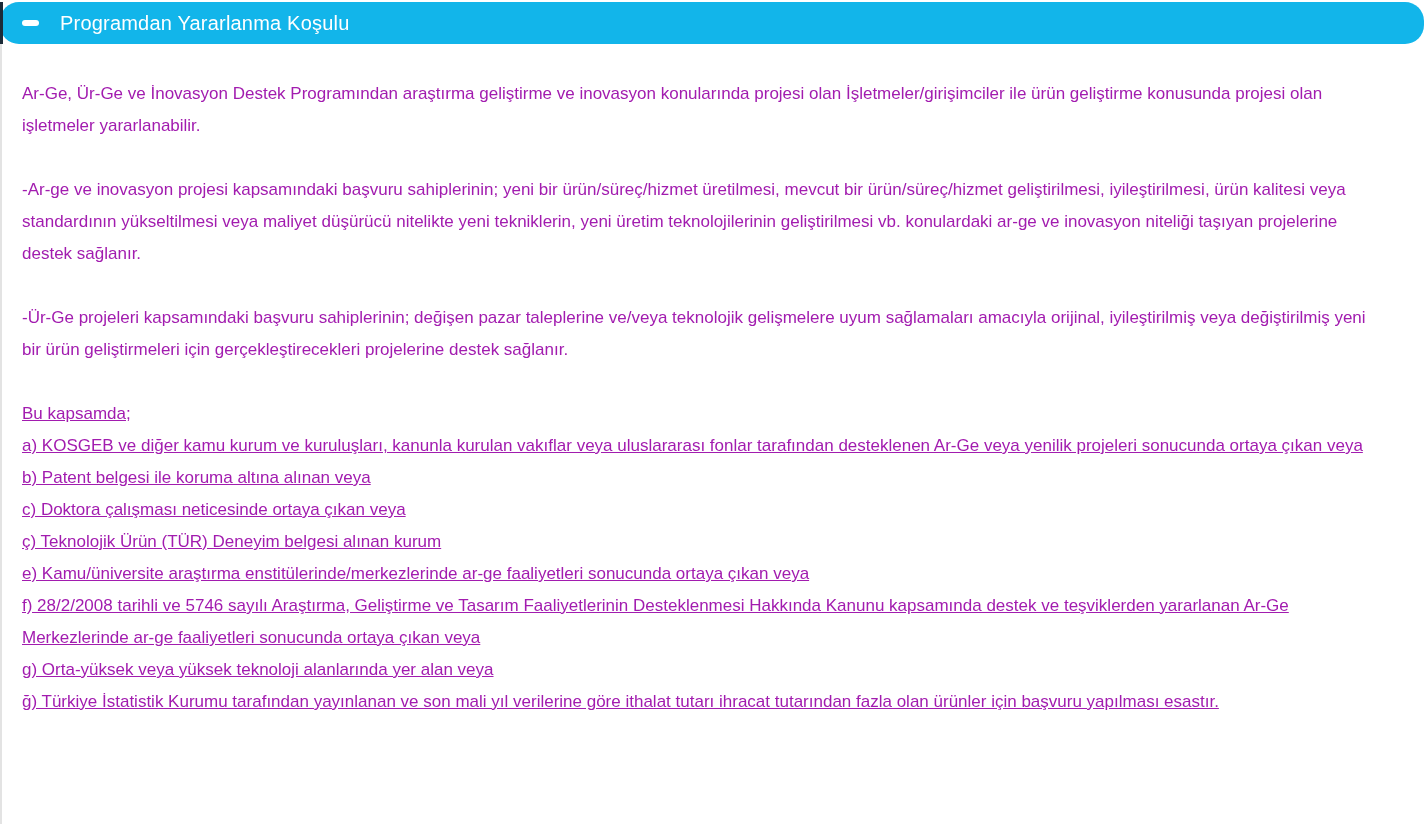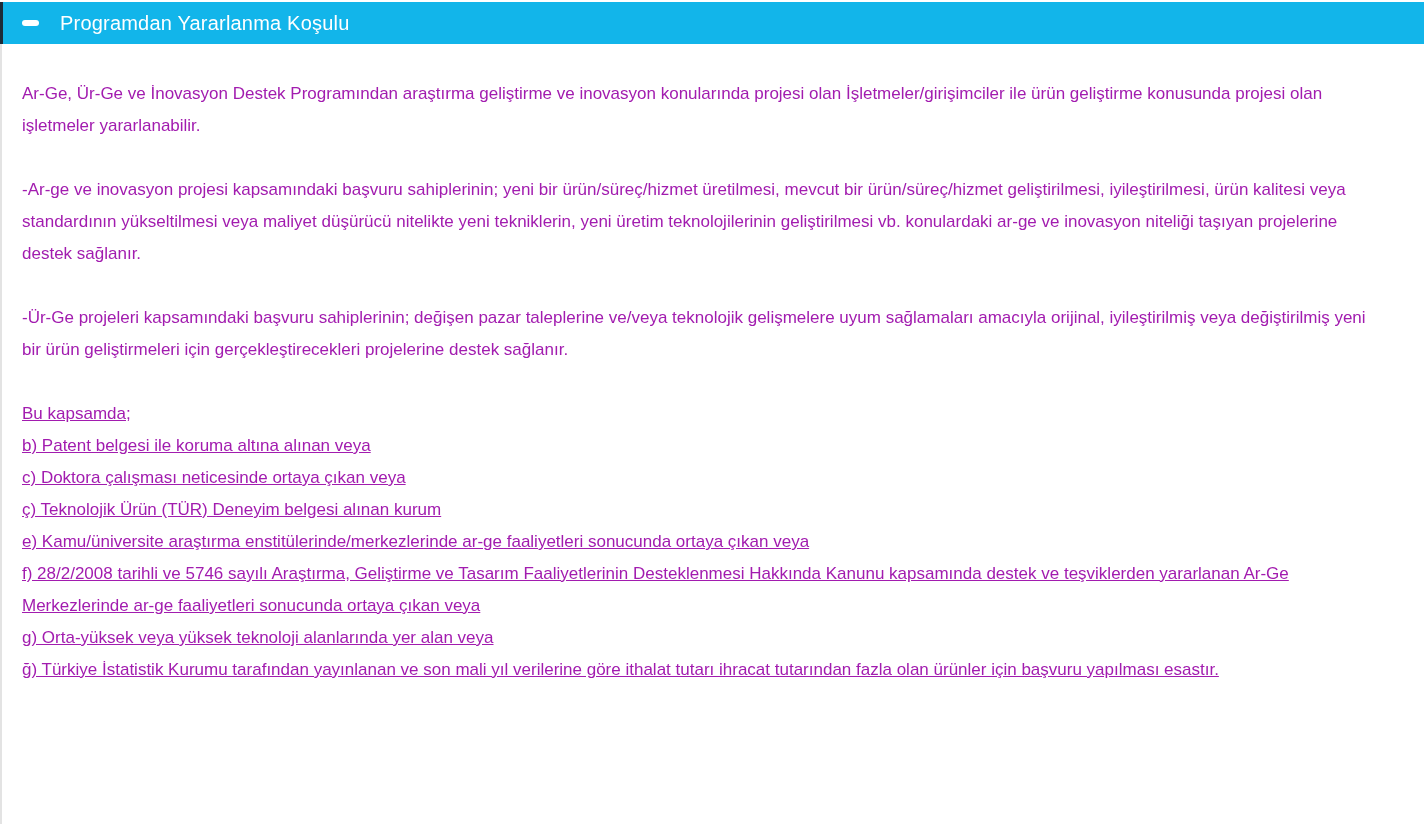--- a/index.html
+++ b/index.html
@@ -19,20 +19,21 @@
   
   .accordion-header {
     position: relative;
     margin-top: 2px;
     height: 42px;
     background: #12b5ea;
     display: flex;
     align-items: center;
     padding-left: 22px;
     cursor: pointer;
+    border-radius: 19px;
   }
   .header-left-edge {
     position: absolute;
     left: 0; top: 0;
     width: 3px; height: 42px;
     background: #1c2b38;
   }
   .minus-icon {
     display: inline-block;
     width: 17px;
@@ -82,20 +83,21 @@
   <div class="panel-body">
 
     <p>Ar-Ge, Ür-Ge ve İnovasyon Destek Programından araştırma geliştirme ve inovasyon konularında projesi olan İşletmeler/girişimciler ile ürün geliştirme konusunda projesi olan işletmeler yararlanabilir.</p>
 
     <p>-Ar-ge ve inovasyon projesi kapsamındaki başvuru sahiplerinin; yeni bir ürün/süreç/hizmet üretilmesi, mevcut bir ürün/süreç/hizmet geliştirilmesi, iyileştirilmesi, ürün kalitesi veya standardının yükseltilmesi veya maliyet düşürücü nitelikte yeni tekniklerin, yeni üretim teknolojilerinin geliştirilmesi vb. konulardaki ar-ge ve inovasyon niteliği taşıyan projelerine destek sağlanır.</p>
 
     <p>-Ür-Ge projeleri kapsamındaki başvuru sahiplerinin; değişen pazar taleplerine ve/veya teknolojik gelişmelere uyum sağlamaları amacıyla orijinal, iyileştirilmiş veya değiştirilmiş yeni bir ürün geliştirmeleri için gerçekleştirecekleri projelerine destek sağlanır.</p>
 
     <div class="scope-block">
       <div>Bu kapsamda;</div>
+      <div>a) KOSGEB ve diğer kamu kurum ve kuruluşları, kanunla kurulan vakıflar veya uluslararası fonlar tarafından desteklenen Ar-Ge veya yenilik projeleri sonucunda ortaya çıkan veya</div>
       <div>b) Patent belgesi ile koruma altına alınan veya</div>
       <div>c) Doktora çalışması neticesinde ortaya çıkan veya</div>
       <div>ç) Teknolojik Ürün (TÜR) Deneyim belgesi alınan kurum</div>
       <div>e) Kamu/üniversite araştırma enstitülerinde/merkezlerinde ar-ge faaliyetleri sonucunda ortaya çıkan veya</div>
       <div>f) 28/2/2008 tarihli ve 5746 sayılı Araştırma, Geliştirme ve Tasarım Faaliyetlerinin Desteklenmesi Hakkında Kanunu kapsamında destek ve teşviklerden yararlanan Ar-Ge Merkezlerinde ar-ge faaliyetleri sonucunda ortaya çıkan veya</div>
       <div>g) Orta-yüksek veya yüksek teknoloji alanlarında yer alan veya</div>
       <div>ğ) Türkiye İstatistik Kurumu tarafından yayınlanan ve son mali yıl verilerine göre ithalat tutarı ihracat tutarından fazla olan ürünler için başvuru yapılması esastır.</div>
     </div>
 
   </div>

